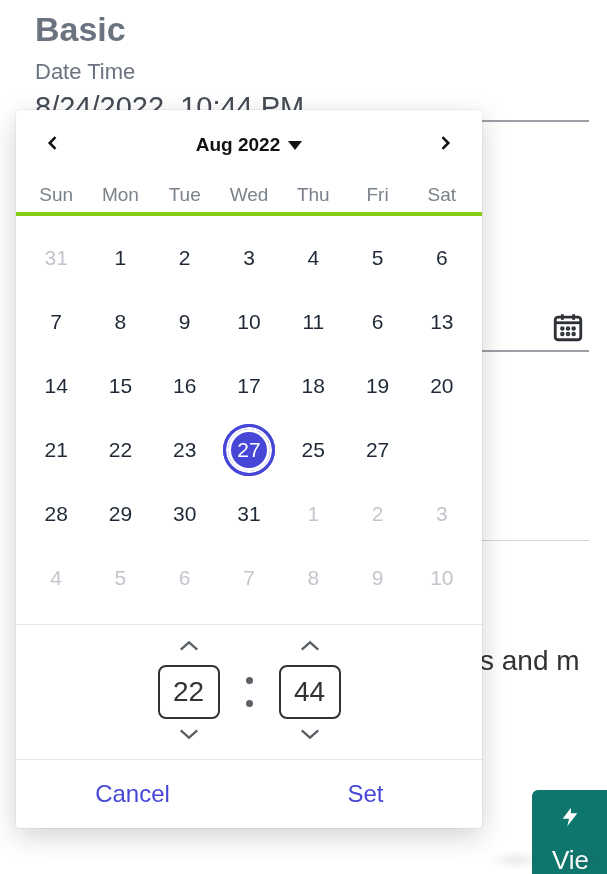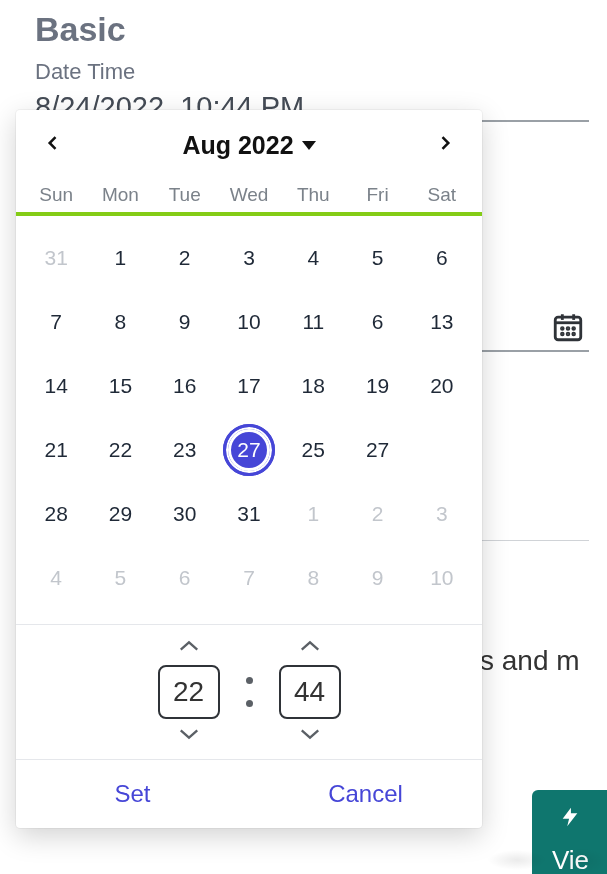--- a/index.html
+++ b/index.html
@@ -109,21 +109,21 @@
   .nav-arrow {
     width: 34px; height: 34px;
     display: flex; align-items: center; justify-content: center;
     cursor: pointer;
   }
   .nav-arrow svg { width: 20px; height: 20px; }
   .month-title {
     display: flex;
     align-items: center;
     gap: 8px;
-    font-size: 25px;
+    font-size: 19px;
     font-weight: 700;
     color: #111;
     cursor: pointer;
   }
   .caret-down {
     width: 0; height: 0;
     border-left: 7px solid transparent;
     border-right: 7px solid transparent;
     border-top: 9px solid #111;
   }
@@ -468,19 +468,19 @@
       <div class="time-box">44</div>
       <div class="chev">
         <span><svg viewBox="0 0 24 14" fill="none" stroke="#5b6066" stroke-width="2.5">
               <polyline points="3 3 12 11 21 3"></polyline>
             </svg></span>
       </div>
     </div>
   </div>
 
   <div class="picker-actions">
+    <div>Cancel</div>
     <div>Set</div>
-    <div>Cancel</div>
   </div>
 </div>
 
 <div class="blob"></div>
 <div class="blob2"></div>
 
 </body></html>

